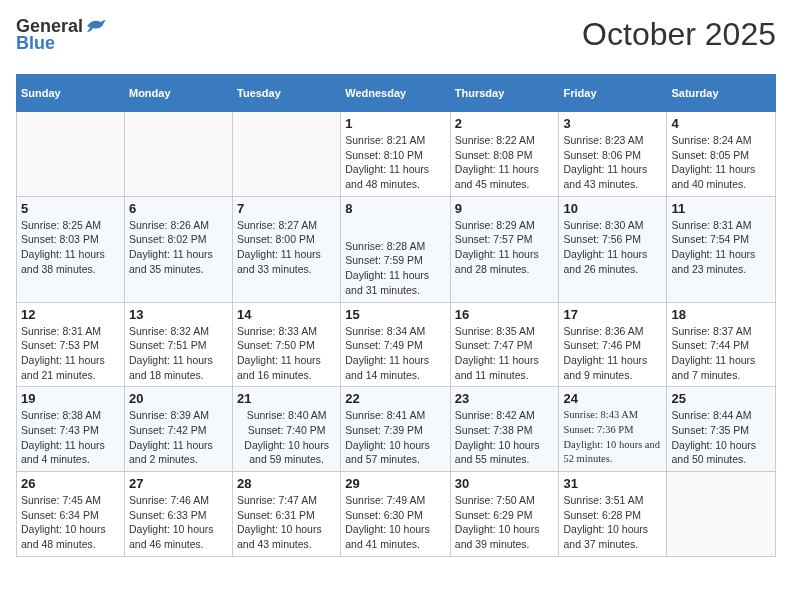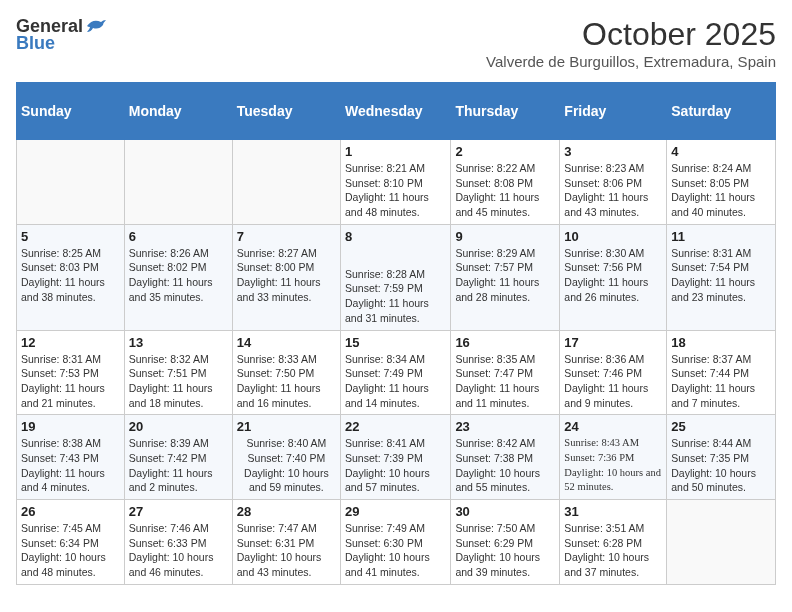--- a/index.html
+++ b/index.html
@@ -7,21 +7,21 @@
       font-family: Arial, sans-serif;
       background: #fff;
       width: 792px;
       min-height: 612px;
       padding: 16px;
     }
     .header-area {
       display: flex;
       justify-content: space-between;
       align-items: flex-start;
-      margin-bottom: 12px;
+      margin-bottom: 20px;
     }
     .logo {
       display: flex;
       flex-direction: column;
       align-items: flex-start;
     }
     .title-area {
       text-align: right;
     }
     .month-title {
@@ -34,23 +34,23 @@
       color: #555;
     }
     .calendar-table {
       width: 100%;
       border-collapse: collapse;
       font-size: 11px;
     }
     .calendar-table thead tr th {
       background: #3a7abf;
       color: #fff;
-      padding: 20px 4px;
+      padding: 12px 4px;
       text-align: left;
-      font-size: 14px;
+      font-size: 11px;
       font-weight: bold;
       border: 1px solid #3a7abf;
     }
     .calendar-table tbody tr td {
       vertical-align: top;
       border: 1px solid #ccc;
       padding: 4px;
       width: 113px;
       min-height: 80px;
       background: #fff;
@@ -81,21 +81,20 @@
     <div style="display:flex; align-items:center;">
       <span style="font-size:18px; font-weight:bold; color:#333;">General</span>
       <svg width="22" height="18" viewBox="0 0 22 18" style="margin-left:2px;">
         <path d="M2,8 Q8,0 16,4 Q18,2 21,2 Q18,5 18,7 Q14,12 8,10 Q6,14 2,14 Q5,11 5,9 Q3,9 2,8Z" fill="#3a7abf"></path>
       </svg>
     </div>
     <span style="font-size:18px; font-weight:bold; color:#3a7abf; margin-top:-4px;">Blue</span>
   </div>
   <div class="title-area">
     <div class="month-title">October 2025</div>
-    <div class="location-title">Valverde de Burguillos, Extremadura, Spain</div>
   </div>
 </div>
 
 <table class="calendar-table">
   <thead>
     <tr>
     <th>Sunday</th>
         <th>Monday</th>
         <th>Tuesday</th>
         <th>Wednesday</th>

